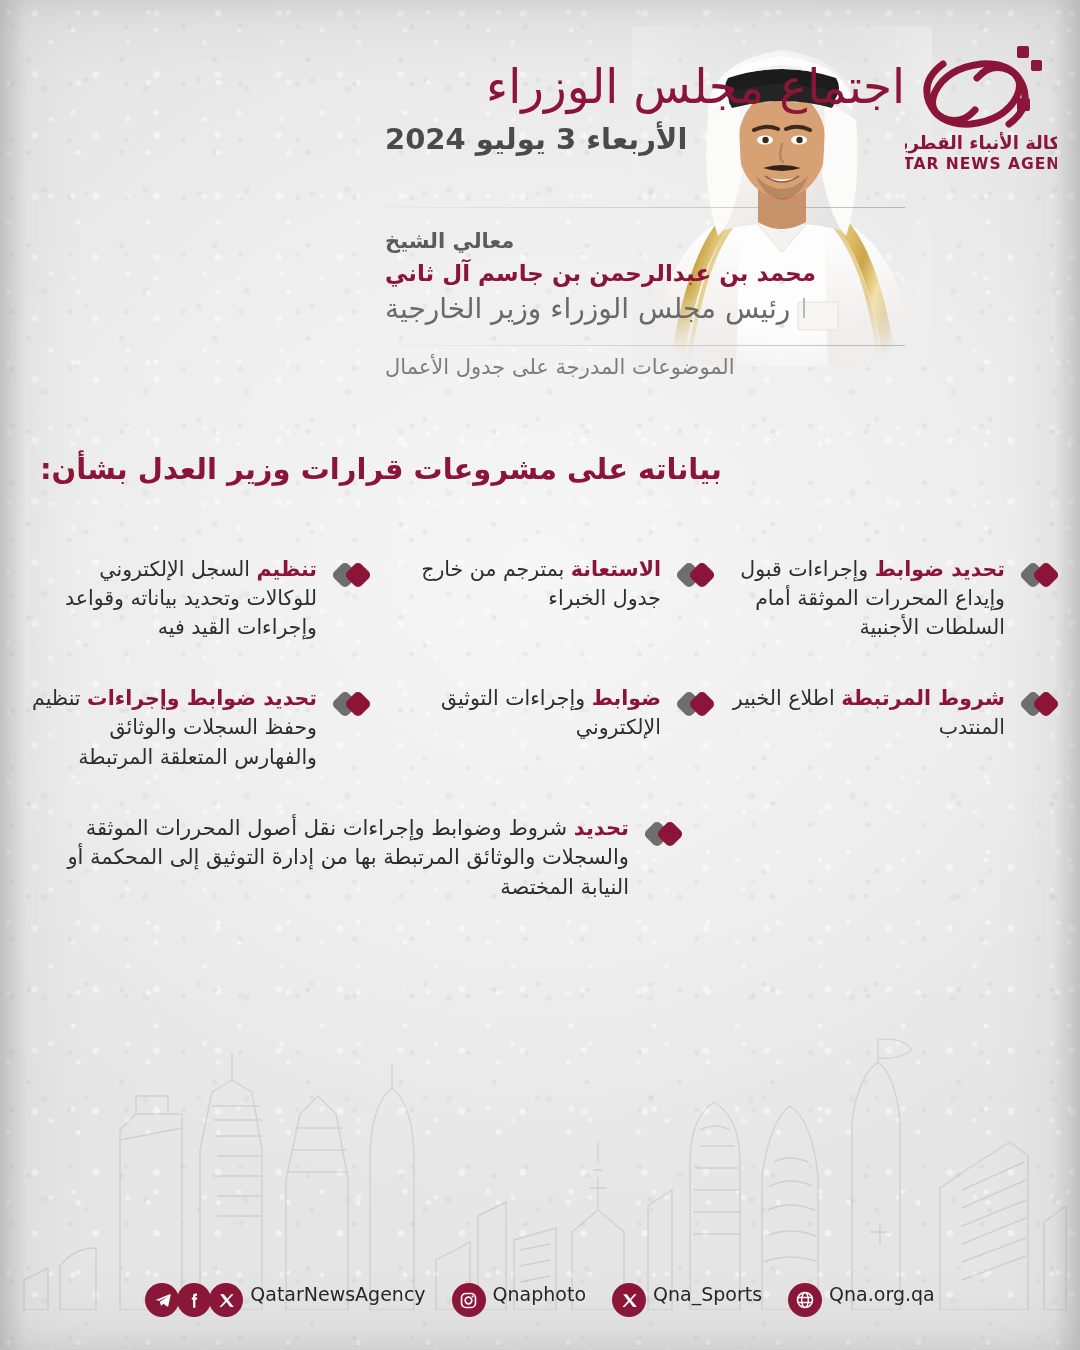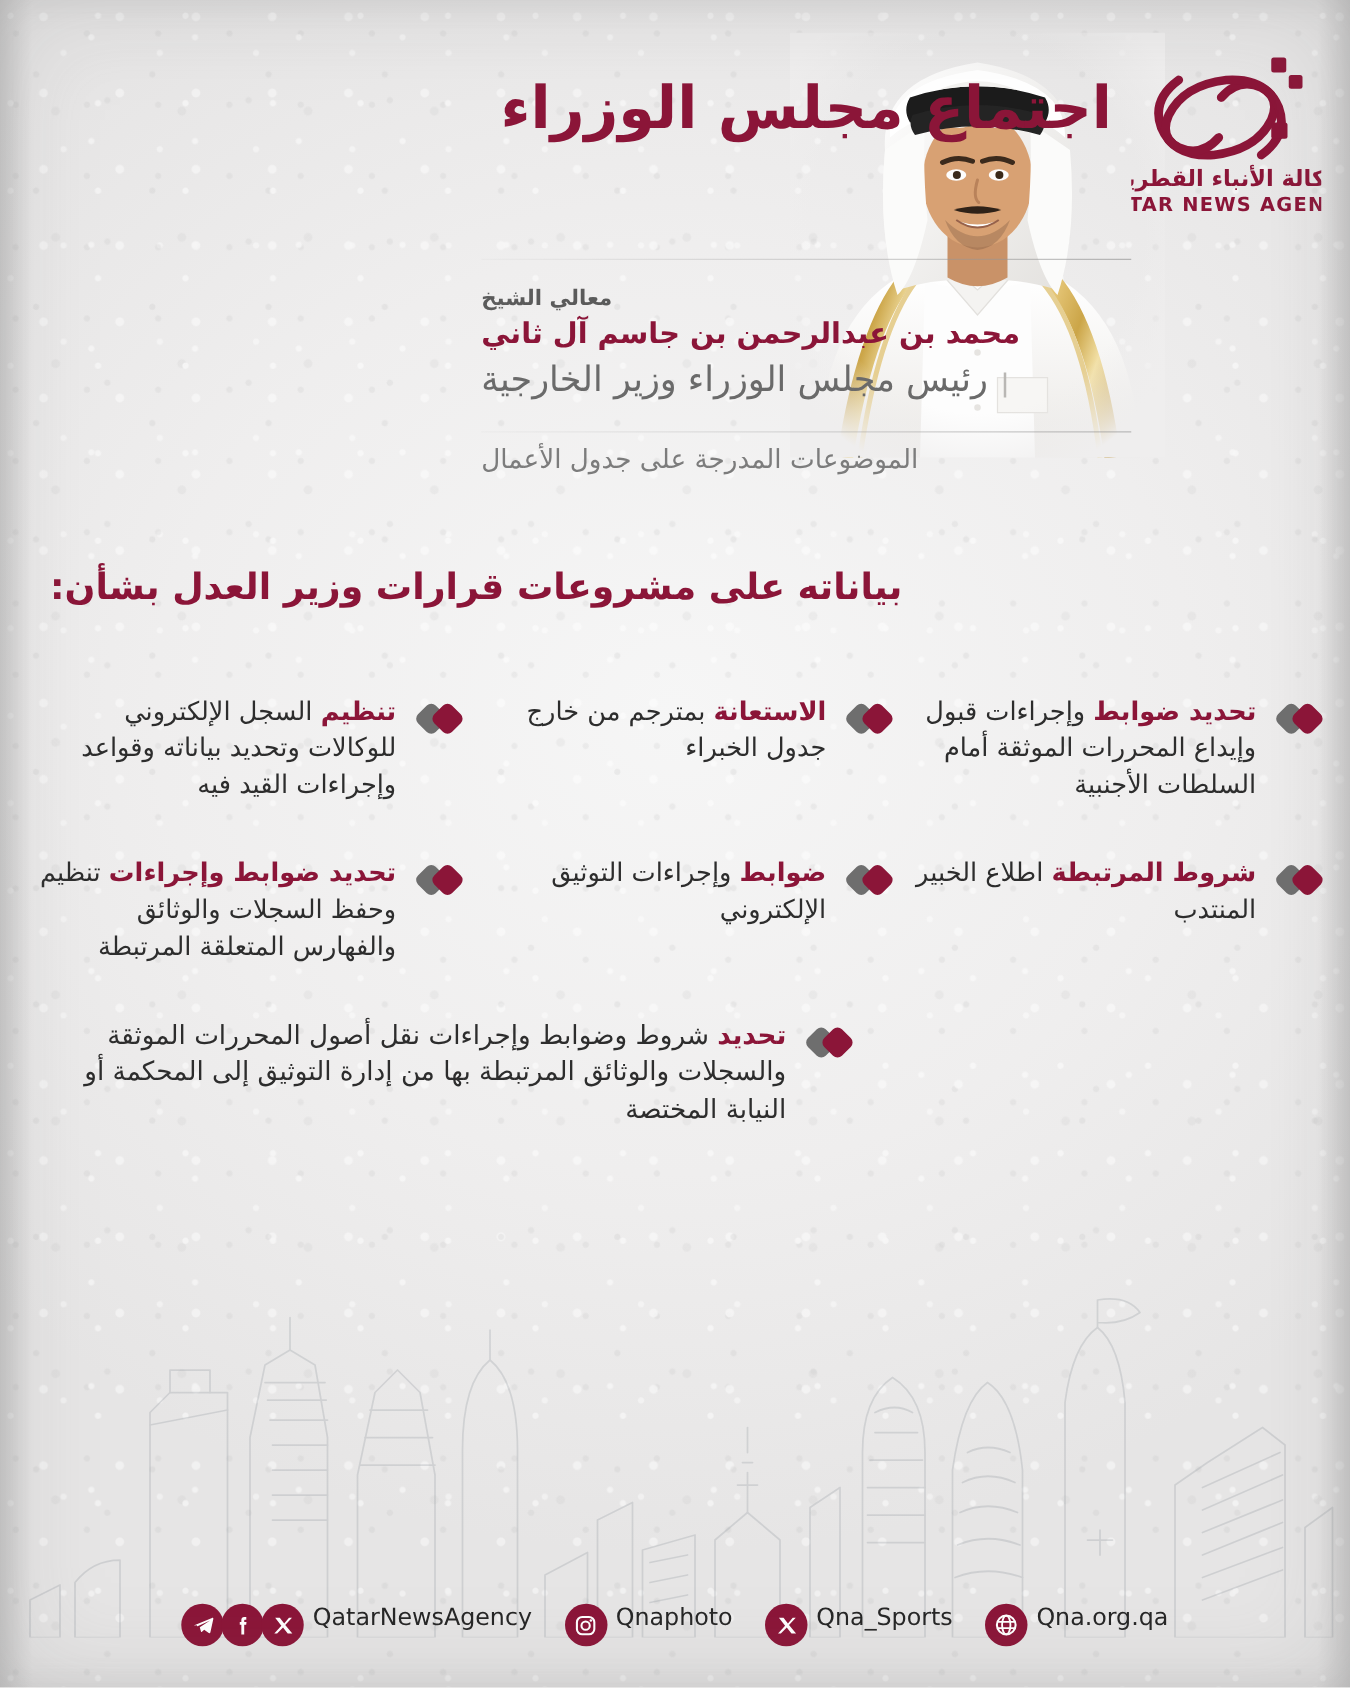--- a/index.html
+++ b/index.html
@@ -82,25 +82,25 @@
 
   .title-block {
     position: absolute;
     top: 60px; right: 175px;
     width: 520px;
     text-align: left;
     direction: rtl;
   }
   .main-title {
     font-size: 47px;
-    font-weight: 700;
+    font-weight: 400;
     color: #8B1538;
     letter-spacing: -.5px;
     line-height: 1.15;
-    text-align: center;
+    text-align: right;
   }
   .date-line {
     margin-top: 8px;
     font-size: 29px;
     font-weight: 700;
     color: #4a4a4a;
     text-align: left;
   }
 
   .hr-top {
@@ -112,21 +112,21 @@
 
   .person-block {
     position: absolute;
     top: 228px; right: 175px;
     width: 520px;
     text-align: left;
     direction: rtl;
     line-height: 1.32;
   }
   .honorific {
-    font-size: 17px; font-weight: 700; color: #5b5b5b; text-align: left;
+    font-size: 21px; font-weight: 700; color: #5b5b5b; text-align: left;
   }
   .person-name {
     font-size: 23px; font-weight: 700; color: #8B1538; text-align: left; margin-top: 2px;
   }
   .person-role {
     font-size: 28px; font-weight: 400; color: #6a6a6a; text-align: left; margin-top: 3px;
   }
 
   .hr-mid {
     position: absolute;
@@ -382,20 +382,21 @@
     </g>
     <rect x="112" y="18" width="12" height="12" rx="2" fill="#8B1538"></rect>
     <rect x="126" y="32" width="11" height="11" rx="2" fill="#8B1538"></rect>
     <rect x="112" y="70" width="13" height="13" rx="2" fill="#8B1538"></rect>
     <text x="76" y="121" text-anchor="middle" font-family="'DejaVu Sans','Liberation Sans',sans-serif" font-size="18" font-weight="700" fill="#8B1538">وكالة الأنباء القطرية</text>
     <text x="76" y="141" text-anchor="middle" font-family="'DejaVu Sans','Liberation Sans',sans-serif" font-size="15.5" font-weight="700" letter-spacing="1" fill="#8B1538">QATAR NEWS AGENCY</text>
   </svg>
 
   <div class="title-block">
     <div class="main-title">اجتماع مجلس الوزراء</div>
+    <div class="date-line">الأربعاء 3 يوليو 2024</div>
   </div>
 
   <div class="hr-top"></div>
 
   <div class="person-block">
     <div class="honorific">معالي الشيخ</div>
     <div class="person-name">محمد بن عبدالرحمن بن جاسم آل ثاني</div>
     <div class="person-role">رئيس مجلس الوزراء وزير الخارجية</div>
   </div>
 

